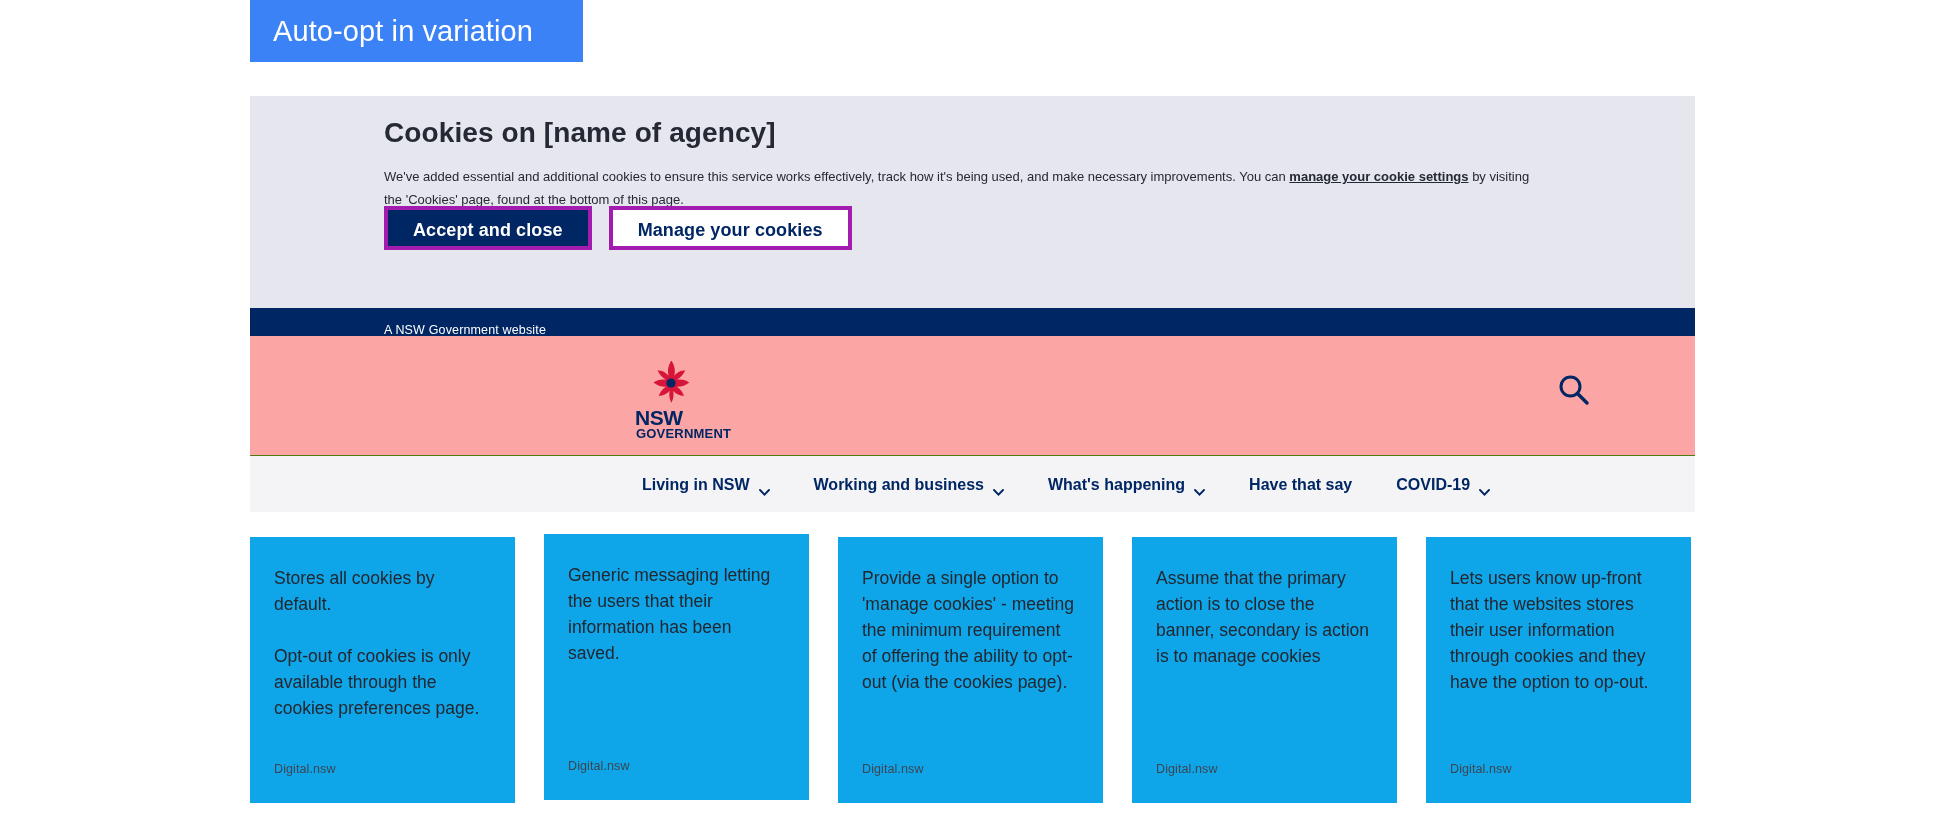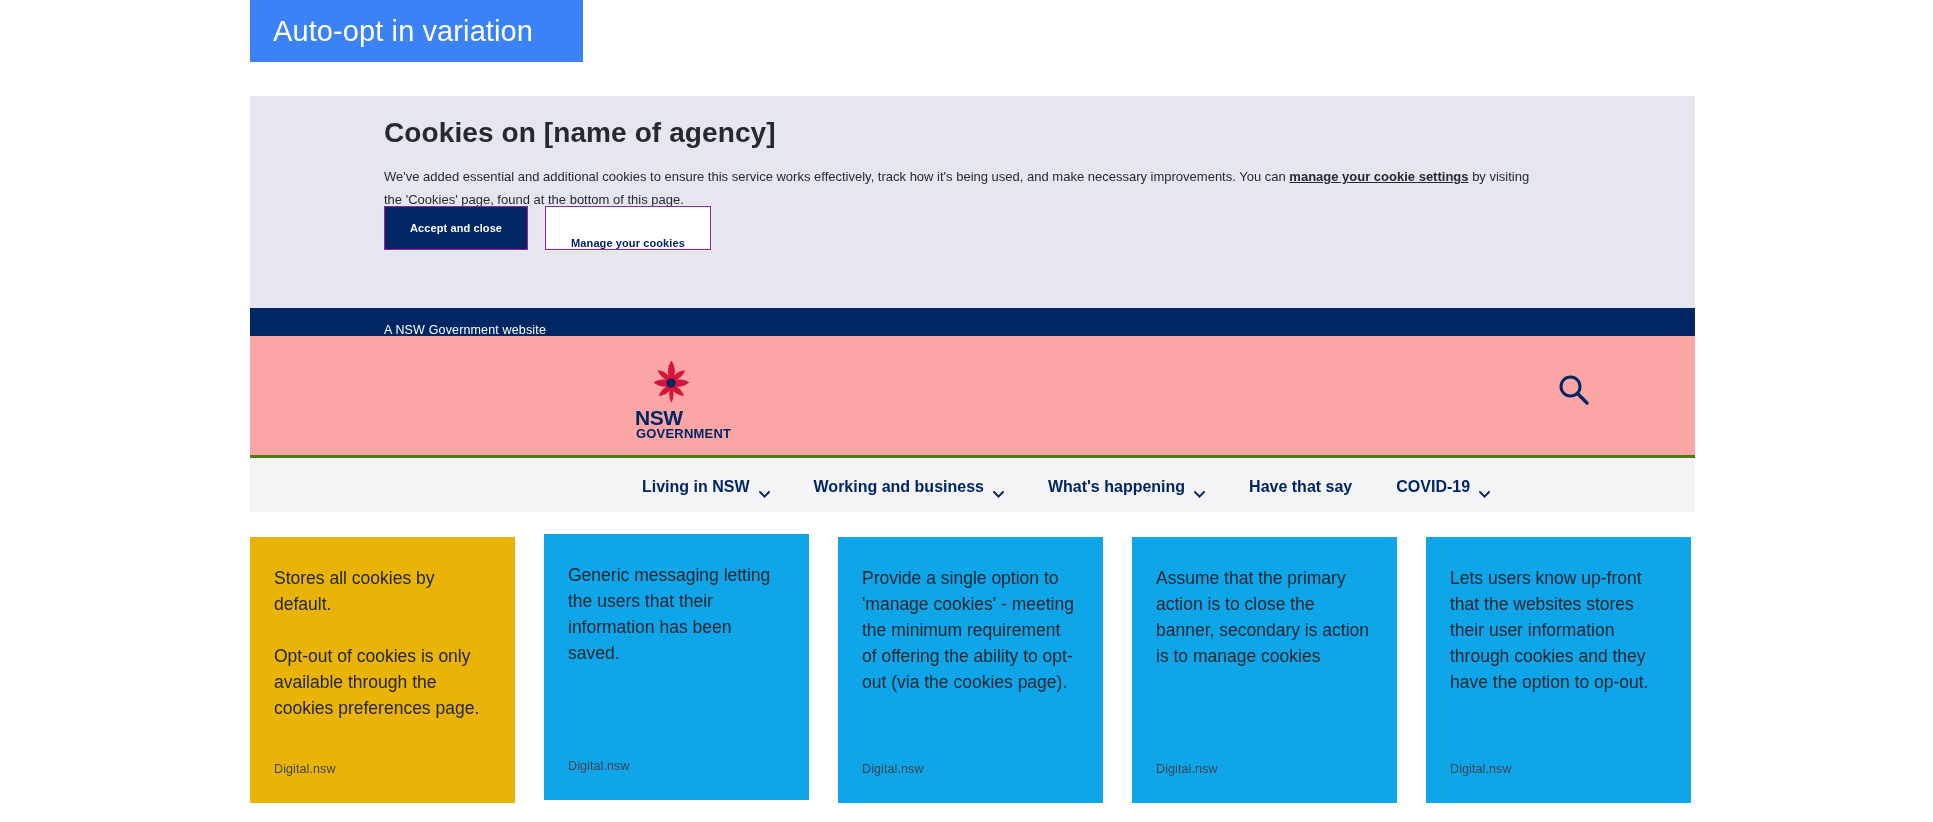--- a/index.html
+++ b/index.html
@@ -64,38 +64,38 @@
     text-decoration: underline;
   }
   .cookie-buttons {
     position: absolute;
     left: 134px; top: 110px;
     display: flex;
     align-items: flex-start;
     gap: 17px;
   }
   .btn {
-    font-size: 11px;
+    font-size: 18px;
     font-weight: bold;
     letter-spacing: 0.1px;
     cursor: pointer;
-    border: 1px solid #a21caf;
+    border: 4px solid #a21caf;
   }
   .btn-primary {
     background: #002664;
     color: #ffffff;
     height: 44px;
     padding: 0 25px;
     line-height: 40px;
   }
   .btn-secondary {
     background: #ffffff;
     color: #002664;
     height: 44px;
-    padding: 16px 25px;
+    padding: 0 25px;
     line-height: 40px;
   }
 
   
   .gov-bar {
     position: absolute;
     left: 250px; top: 308px;
     width: 1445px; height: 28px;
     background: #002664;
   }
@@ -148,21 +148,21 @@
     width: 34px; height: 34px;
     cursor: pointer;
   }
 
   
   .nav-bar {
     position: absolute;
     left: 250px; top: 455px;
     width: 1445px; height: 57px;
     background: #f4f4f7;
-    border-top: 3px solid #4d7c0f;
+    border-top: 1px solid #4d7c0f;
   }
   .nav-items {
     position: absolute;
     left: 370px; top: 0;
     height: 57px;
     display: flex;
     align-items: center;
     gap: 0;
   }
   .nav-item {
@@ -190,21 +190,21 @@
     width: 1445px; height: 266px;
     display: flex;
     gap: 29px;
   }
   .card {
     width: 265px;
     height: 266px;
     position: relative;
     padding: 28px 24px 0 24px;
   }
-  .card.yellow { background: #eab308; }
+  .card.yellow { background: #0ea5e9; }
   .card.green  { background: #0ea5e9; }
   .card.shift  { margin-top: -3px; }
   .card p {
     margin: 0;
     font-size: 17.5px;
     line-height: 26px;
     color: #22272f;
   }
   .card p + p { margin-top: 26px; }
   .card .src {

